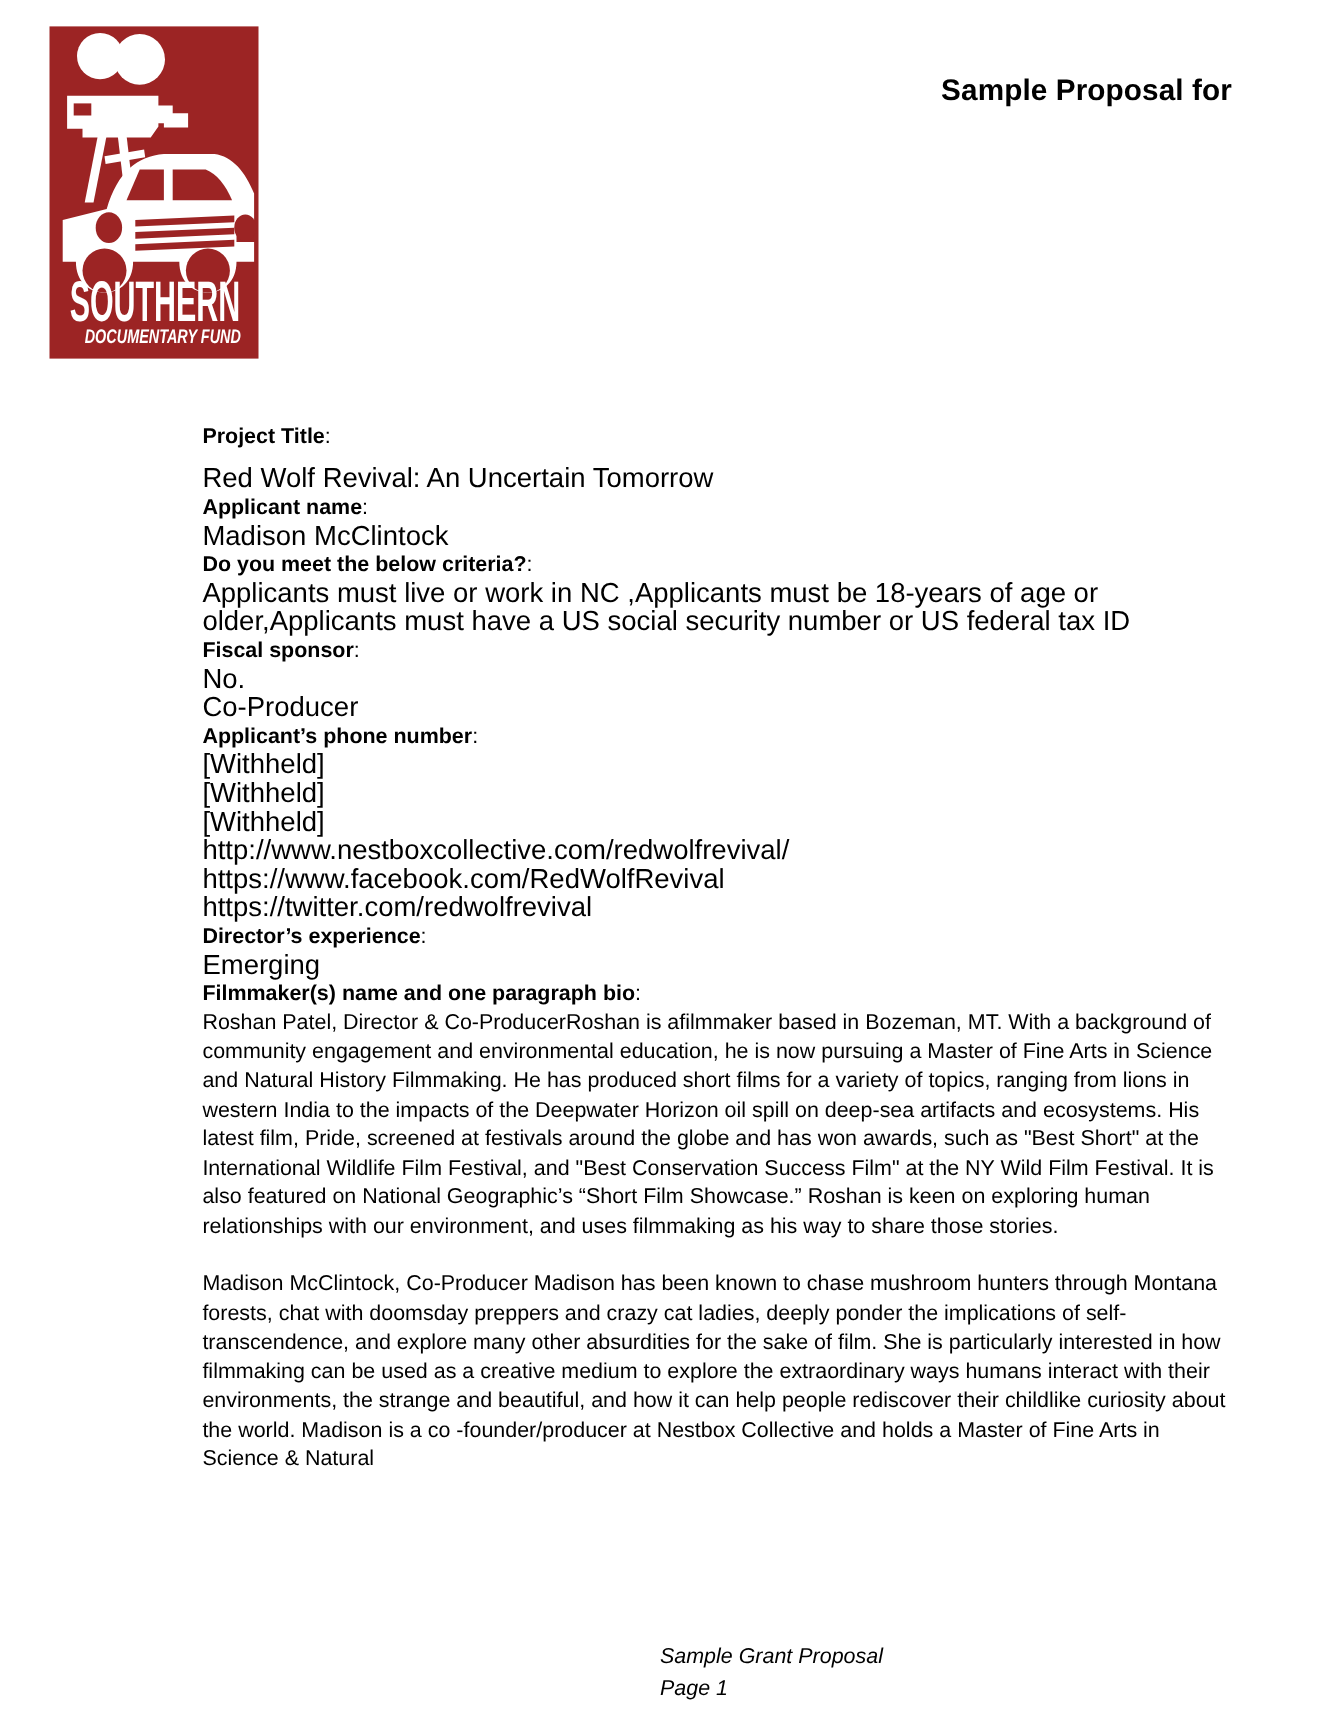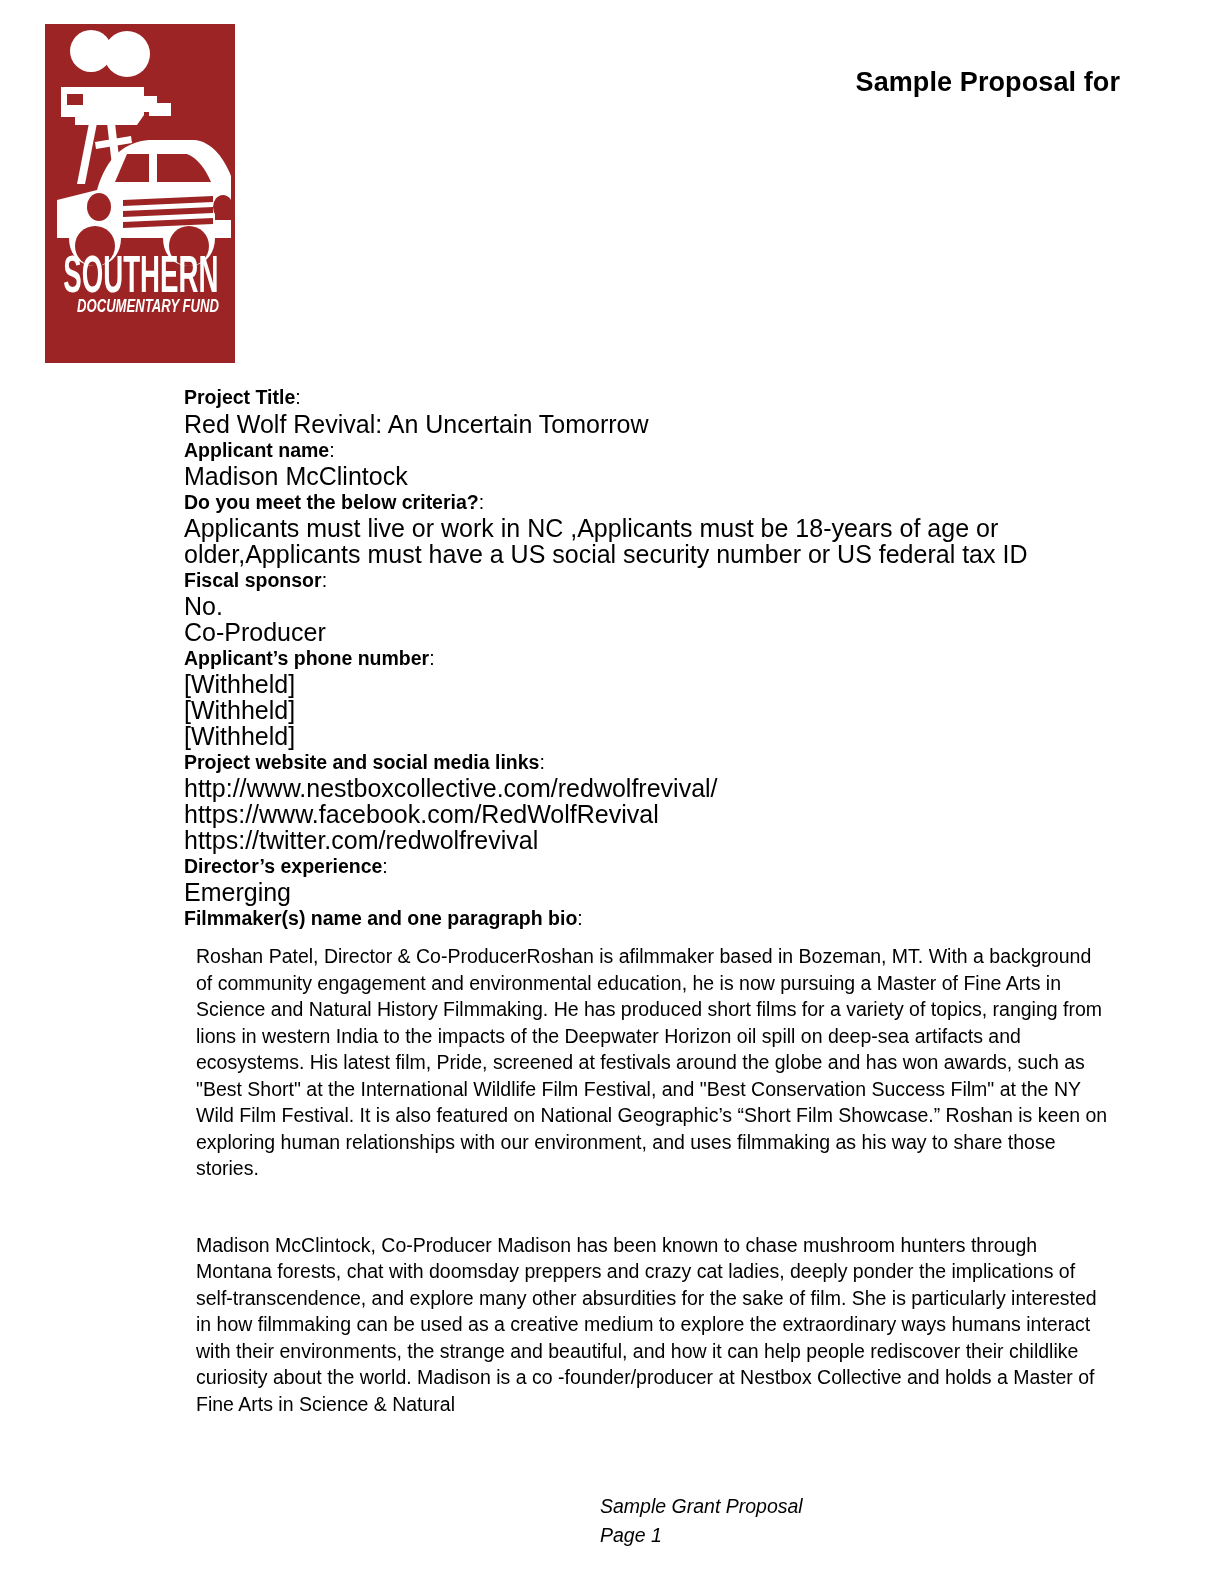--- a/index.html
+++ b/index.html
@@ -23,21 +23,21 @@
     top: 0;
     left: 0;
     width: 1220px;
     height: 340px;
   }
   .logo {
     position: absolute;
     left: 45px;
     top: 24px;
     width: 190px;
-    height: 339px;
+    height: 302px;
     background: #9c2424;
   }
   .logo svg { display: block; }
 
   .doc-title {
     position: absolute;
     right: 100px;
     top: 60px;
     width: 560px;
     text-align: right;
@@ -62,26 +62,26 @@
     margin: 0;
     white-space: nowrap;
   }
   .fld-label .colon { font-weight: normal; }
   .fld-value {
     font-size: 25px;
     font-weight: normal;
     line-height: 26px;
     margin: 0;
   }
-  .gap-after-label { margin-bottom: 1px; }
+  .gap-after-label { margin-bottom: 12px; }
 
   .para {
     font-size: 19.5px;
     line-height: 26.5px;
-    margin: 12px;
+    margin: 0;
     text-align: left;
   }
   .para-spacer { height: 26px; }
 
   
   .footer {
     position: absolute;
     right: 100px;
     bottom: 22px;
     width: 520px;
@@ -161,21 +161,20 @@
 
     <p class="fld-value">Co-Producer</p>
 
     <p class="fld-label"><span>Applicant’s phone number</span><span class="colon">:</span></p>
     <p class="fld-value">[Withheld]</p>
 
     <p class="fld-value">[Withheld]</p>
 
     <p class="fld-value">[Withheld]</p>
 
-    <p class="fld-label"><span>Project website and social media links</span><span class="colon">:</span></p>
     <p class="fld-value">http://www.nestboxcollective.com/redwolfrevival/</p>
     <p class="fld-value">https://www.facebook.com/RedWolfRevival</p>
     <p class="fld-value">https://twitter.com/redwolfrevival</p>
 
     <p class="fld-label"><span>Director’s experience</span><span class="colon">:</span></p>
     <p class="fld-value">Emerging</p>
 
     <p class="fld-label"><span>Filmmaker(s) name and one paragraph bio</span><span class="colon">:</span></p>
     <p class="para">Roshan Patel, Director &amp; Co-ProducerRoshan is afilmmaker based in Bozeman, MT. With a background of community engagement and environmental education, he is now pursuing a Master of Fine Arts in Science and Natural History Filmmaking. He has produced short films for a variety of topics, ranging from lions in western India to the impacts of the Deepwater Horizon oil spill on deep-sea artifacts and ecosystems. His latest film, Pride, screened at festivals around the globe and has won awards, such as "Best Short" at the International Wildlife Film Festival, and "Best Conservation Success Film" at the NY Wild Film Festival. It is also featured on National Geographic’s “Short Film Showcase.” Roshan is keen on exploring human relationships with our environment, and uses filmmaking as his way to share those stories.</p>
 

